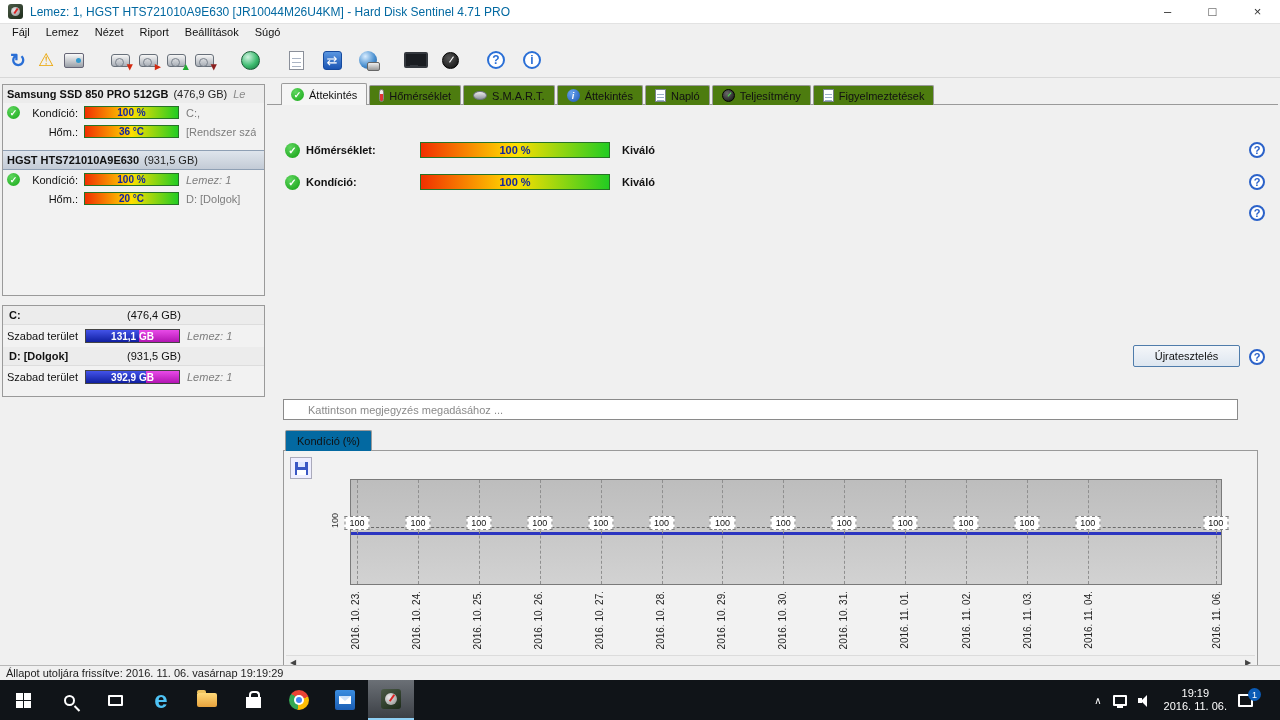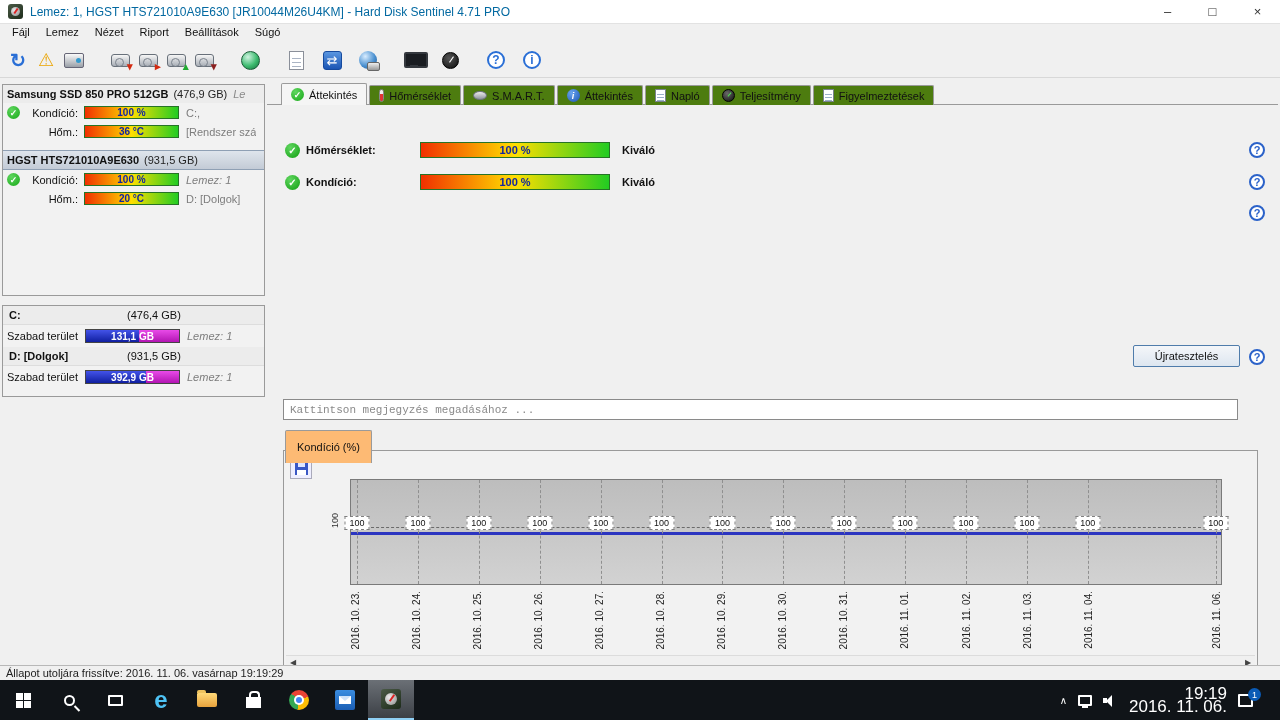--- a/index.html
+++ b/index.html
@@ -97,24 +97,24 @@
 
   .green-box{position:absolute;left:16px;top:98px;width:955px;height:128px;background:#d5f6d0;border:1px solid #a8b8a8;padding:9px 11px;color:#1e1e1e;line-height:15px}
   .green-box .bold2{font-weight:bold;margin-top:14px}
 
   .info-block{position:absolute;left:18px;top:238px;line-height:16px}
   .info-row{display:flex}
   .info-label{width:150px;font-weight:bold}
   .info-value{font-weight:bold}
   .retest-btn{position:absolute;left:866px;top:240px;width:107px;height:22px;border:1px solid #4f7cab;border-radius:2px;background:linear-gradient(#f4f6f9,#dde6f0);display:flex;align-items:center;justify-content:center;color:#111}
 
-  .comment-input{position:absolute;left:16px;top:294px;width:955px;height:21px;border:1px solid #8a8a8a;background:#fff;padding:0 6px;font-family:Liberation Mono, monospace;font-size:11px;color:#444}
+  .comment-input{position:absolute;left:16px;top:294px;width:955px;height:21px;border:1px solid #8a8a8a;background:#fff;padding:0 24px;font-family:Liberation Sans, sans-serif;font-size:11px;color:#444}
   .comment-input::placeholder{color:#8a8a8a}
 
-  .chart-tab{position:absolute;left:18px;top:325px;height:21px;padding:16px 11px;display:flex;align-items:center;background:#fdba74;border:1px solid #9a9a9a;border-bottom:none;border-radius:2px 2px 0 0;z-index:2}
+  .chart-tab{position:absolute;left:18px;top:325px;height:21px;padding:4px 11px;display:flex;align-items:center;background:#0369a1;border:1px solid #9a9a9a;border-bottom:none;border-radius:2px 2px 0 0;z-index:2}
   .chart-panel{position:absolute;left:16px;top:345px;right:20px;height:222px;border:1px solid #9a9a9a;background:#f2f2f2}
   .save-btn{position:absolute;left:6px;top:6px;width:22px;height:22px;border:1px solid #aab;background:#eef;display:flex;align-items:center;justify-content:center}
   .floppy{width:13px;height:13px;background:#3a57c4;position:relative}
   .floppy::before{content:"";position:absolute;left:3px;top:0;width:7px;height:5px;background:#dfe6ff}
   .floppy::after{content:"";position:absolute;left:2px;bottom:0;width:9px;height:5px;background:#fff}
   .plot{position:absolute;left:66px;top:28px;width:872px;height:106px;background:linear-gradient(180deg,#bdbdbd,#d2d2d2);border:1px solid #7a7a7a}
   .hdash{position:absolute;left:0;right:0;top:45%;border-top:1px dashed #6a6a6a}
   .hline{position:absolute;left:0;right:0;top:50%;height:3px;background:#2b35c0}
   .vgrid{position:absolute;top:0;bottom:0;border-left:1px dashed #8f8f8f}
   .valbox{position:absolute;top:48%;transform:translate(-50%,-100%);background:#fff;border:1px dashed #808080;font-size:9px;line-height:12px;padding:0 4px;color:#111;white-space:nowrap;z-index:3}
@@ -151,21 +151,21 @@
   .hds-ico{width:20px;height:20px;border-radius:3px;background:linear-gradient(145deg,#4a5a46,#1d2b1a);position:relative}
   .hds-ico::before{content:"";position:absolute;left:4px;top:4px;width:12px;height:12px;border-radius:50%;background:radial-gradient(circle at 35% 35%,#ececec,#8a8a8a)}
   .hds-ico::after{content:"";position:absolute;left:10px;top:5px;width:2px;height:8px;background:#d22;transform:rotate(35deg)}
   .tb-right{margin-left:auto;display:flex;align-items:center;gap:11px;padding-right:8px}
   .tray-chevron{font-size:10px;color:#fff}
   .tray-display{width:14px;height:11px;border:2px solid #fff;border-radius:1px;position:relative}
   .tray-display::after{content:"";position:absolute;left:2px;bottom:-4px;width:6px;height:2px;background:#fff}
   .tray-vol{position:relative;width:15px;height:13px}
   .tray-vol::before{content:"";position:absolute;left:0;top:4px;width:4px;height:5px;background:#fff}
   .tray-vol::after{content:"";position:absolute;left:3px;top:1px;border:6px solid transparent;border-right:6px solid #fff;border-left-width:0}
-  .clock{text-align:right;line-height:13px;font-size:17px}
+  .clock{text-align:center;line-height:13px;font-size:11px}
   .action-center{position:relative;width:18px;height:16px}
   .ac-bubble{width:15px;height:13px;border:2px solid #fff;border-radius:1px;margin-top:2px}
   .ac-badge{position:absolute;right:-5px;top:-4px;width:13px;height:13px;border-radius:50%;background:#0b5bb5;color:#fff;font-size:9px;display:flex;align-items:center;justify-content:center}
   .show-desktop{width:5px;border-left:1px solid #4a4f55}
 </style>
 </head>
 <body>
 
 <div class="titlebar">
   <span class="app-icon"></span>

